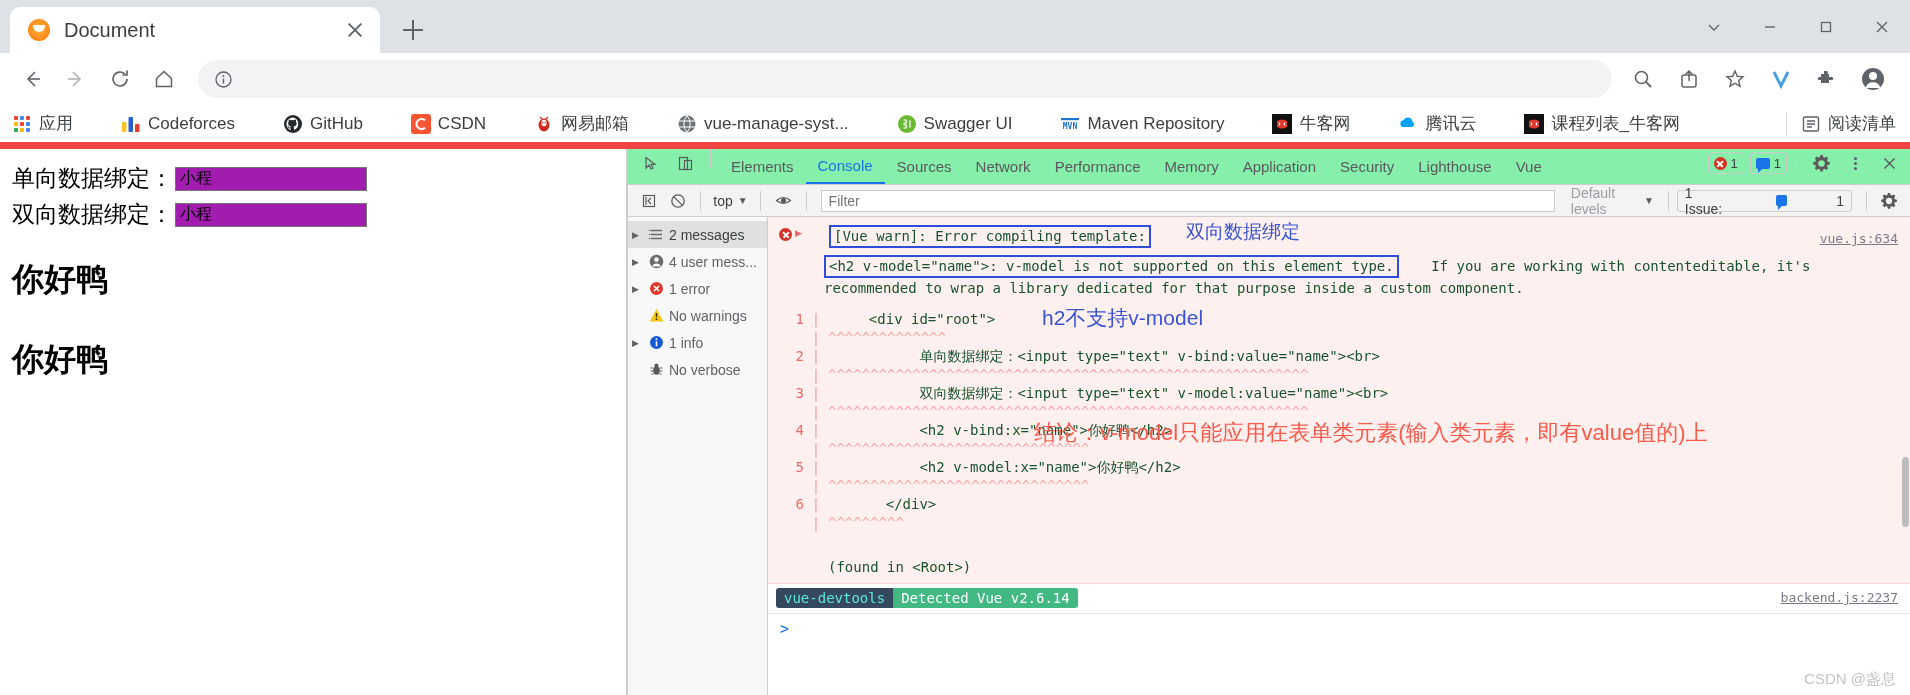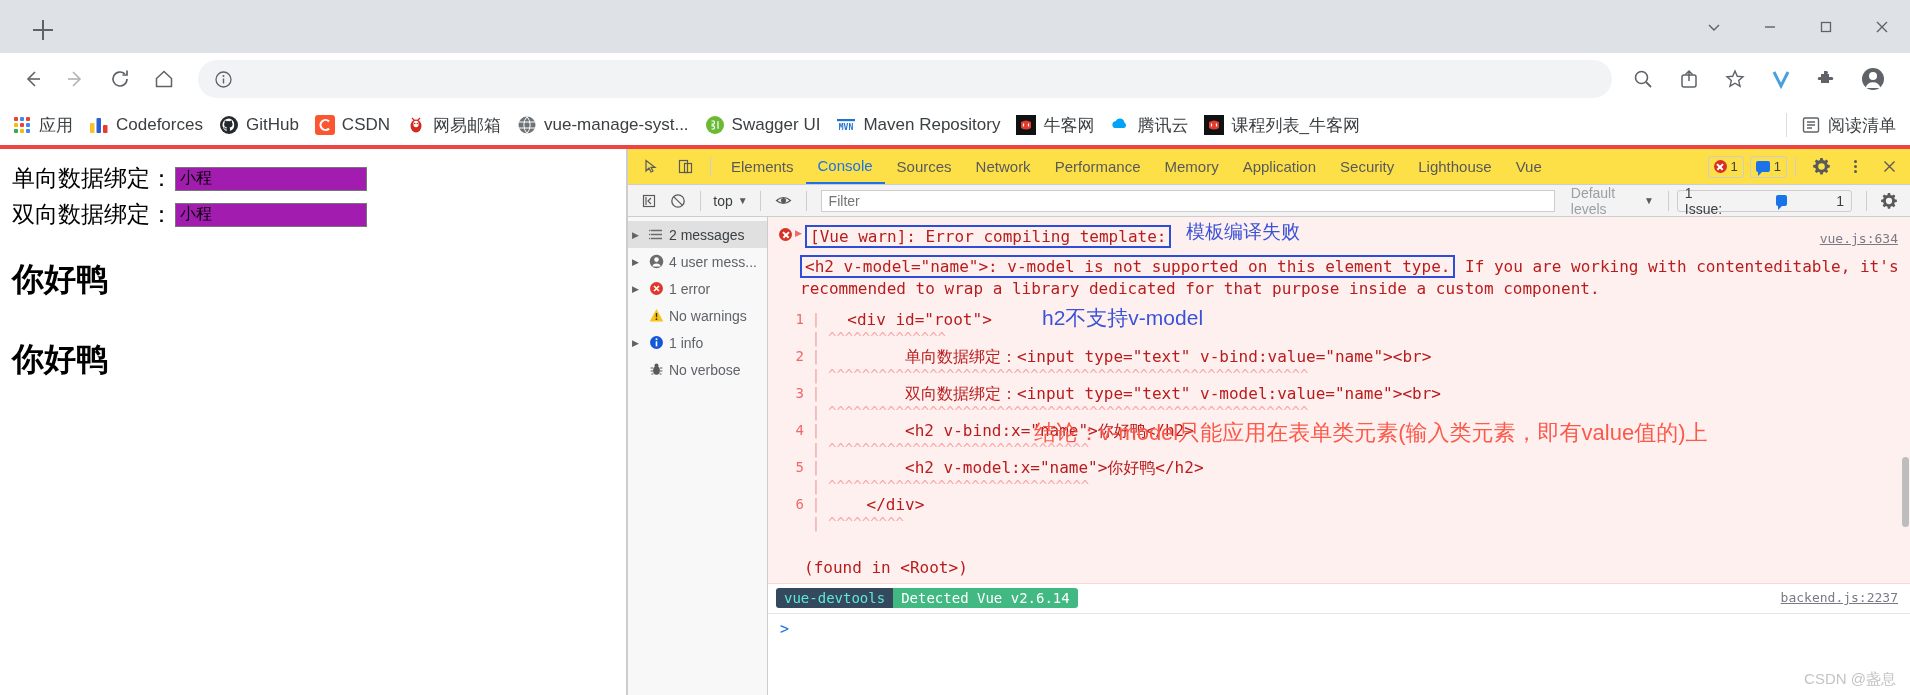--- a/index.html
+++ b/index.html
@@ -82,21 +82,21 @@
     display:flex; align-items:center; padding: 0 16px; margin: 0 10px;
     cursor: text;
   }
   .omnibox .infoicon { margin-right: 12px; color:#5f6368; display:flex; }
   .omnibox .urltext { font-size: 19px; color:#202124; white-space:nowrap; overflow:hidden; }
   .navright { display:flex; align-items:center; }
   .navright .navicon { width: 42px; }
 
   .bookmarks {
     height: 44px; background:#fff; display:flex; align-items:center;
-    padding: 0 12px; border-bottom: 4px solid #ef4444; position: relative;
+    padding: 0 12px; border-bottom: 7px solid #ef4444; position: relative; gap: 32px;
   }
   .bm {
     display:flex; align-items:center; margin-right: 16px; cursor:pointer; white-space:nowrap;
   }
   .bm-label { font-size: 17px; color:#3c4043; margin-left: 7px; }
   .bm-ico { width:20px; height:20px; flex:0 0 auto; display:flex; align-items:center; justify-content:center; }
   .bm-sep { width:1px; height:24px; background:#dadce0; margin: 0 14px; }
   .bookmarks-right { position:absolute; right: 14px; display:flex; align-items:center; }
 
   
@@ -116,22 +116,22 @@
     width: 192px; height: 24px; border: 1px solid #767676; background:#a21caf;
     font-size: 16px; color:#000; padding: 0 4px; margin-left: 2px;
     font-family: "Liberation Sans", sans-serif;
   }
   .h2 { font-size: 32px; font-weight: bold; color:#000; margin: 28px 0 0 0; letter-spacing: 0px; }
   .h2.second { margin-top: 36px; }
 
   
   .devtools { flex:1; background:#fff; display:flex; flex-direction:column; border-left:1px solid #cdcdcd; }
   .dt-tabbar {
-    height: 36px; background:#fde047; border-bottom:1px solid #cdcdcd;
-    display:flex; align-items:center; padding-left: 6px; position: relative;
+    height: 36px; background:#86efac; border-bottom:1px solid #cdcdcd;
+    display:flex; padding-left: 6px; position: relative;
   }
   .dt-iconbtn {
     width:30px; height:28px; display:flex; align-items:center; justify-content:center;
     cursor:pointer; color:#5a5a5a; margin: 0 2px;
   }
   .dt-vsep { width:1px; height:20px; background:#cdcdcd; margin: 0 8px; }
   .dt-tab {
     font-size: 15px; color:#5a5a5a; padding: 0 12px; height: 35px;
     display:flex; align-items:center; cursor:pointer; white-space:nowrap;
   }
@@ -179,21 +179,21 @@
   }
   .side-item.sel { background:#e0e0e0; color:#3c4043; }
   .side-arrow { width:14px; font-size:9px; color:#5f6368; }
   .side-ico { width:20px; display:flex; align-items:center; justify-content:center; margin-right:3px; }
 
   .dt-console { flex:1; position:relative; overflow:hidden; background:#fff; }
   .msg-row {
     background:#fff0f0; border-bottom:1px solid #ffd6d6; position:relative; padding: 2px 0;
   }
   .mono { font-family:"DejaVu Sans Mono","Liberation Mono",monospace; }
-  .err-text { color:#b91c1c; font-size:16px; line-height:19px; white-space:pre-wrap; }
+  .err-text { color:#14532d; font-size:14px; line-height:19px; white-space:pre-wrap;margin-left:24px; }
   .err-icon-sm {
     width:13px;height:13px;border-radius:50%;background:#d93025;position:relative;flex:0 0 auto;
   }
   .err-icon-sm::before,.err-icon-sm::after{content:"";position:absolute;left:2.5px;top:6px;width:8px;height:1.5px;background:#fff;}
   .err-icon-sm::before{transform:rotate(45deg);}
   .err-icon-sm::after{transform:rotate(-45deg);}
   .src-link {
     position:absolute; right:12px; font-size:13px; color:#7a7a86; text-decoration:underline; cursor:pointer;
   }
   .hl-box { border:2px solid #2d4ed8; display:inline-block; padding:0 3px; }
@@ -217,20 +217,25 @@
     position:absolute; right:0; top:0; width:9px; height:100%; background:transparent;
   }
   .scrollbar-v .thumb { position:absolute; right:1px; top:240px; width:7px; height:70px; background:#bdbdbd; border-radius:4px; }
 </style>
 </head>
 <body>
 
 <div class="browser">
 
   <div class="tabstrip">
+    <div class="tab">
+      <div class="tab-favicon"></div>
+      <div class="tab-title">Document</div>
+      <div class="tab-close"></div>
+    </div>
     <div class="newtab"></div>
 
     <div class="winctrls">
       <div class="winbtn">
         <svg width="16" height="16" viewBox="0 0 16 16">
             <path d="M3 6 L8 11 L13 6" stroke="#5f6368" stroke-width="1.4" fill="none"></path>
           </svg>
       </div>
       <div class="winbtn">
         <svg width="16" height="16" viewBox="0 0 16 16">
@@ -647,21 +652,21 @@
             </span>
             <span>No verbose</span>
           </div>
         </div>
 
         <div class="dt-console">
 
           <div class="msg-row" style="padding:4px 0 6px 0;">
             <a class="src-link mono" style="top:14px">vue.js:634</a>
 
-            <div class="annot-blue" style="left:418px; top:2px;">模板编译失败</div>
+            <div class="annot-blue" style="left:418px; top:2px;">双向数据绑定</div>
 
             <div style="display:flex; align-items:flex-start; padding-left:11px; margin-top:4px;">
               <span class="err-icon-sm" style="margin-top:3px"></span>
               <span class="side-arrow" style="width:13px; color:#f0686a; font-size:9px; margin-top:3px; padding-left:3px;">▶</span>
               <span class="mono err-text hl-box">[Vue warn]: Error compiling template:</span>
             </div>
 
             <div style="padding-left:32px; margin-top:7px; position:relative;">
               <span class="mono err-text hl-box">&lt;h2 v-model="name"&gt;: v-model is not supported on this element type.</span><span class="mono err-text"> If you are working with contenteditable, it's</span>
               <div class="mono err-text" style="margin-top:1px">recommended to wrap a library dedicated for that purpose inside a custom component.</div>

